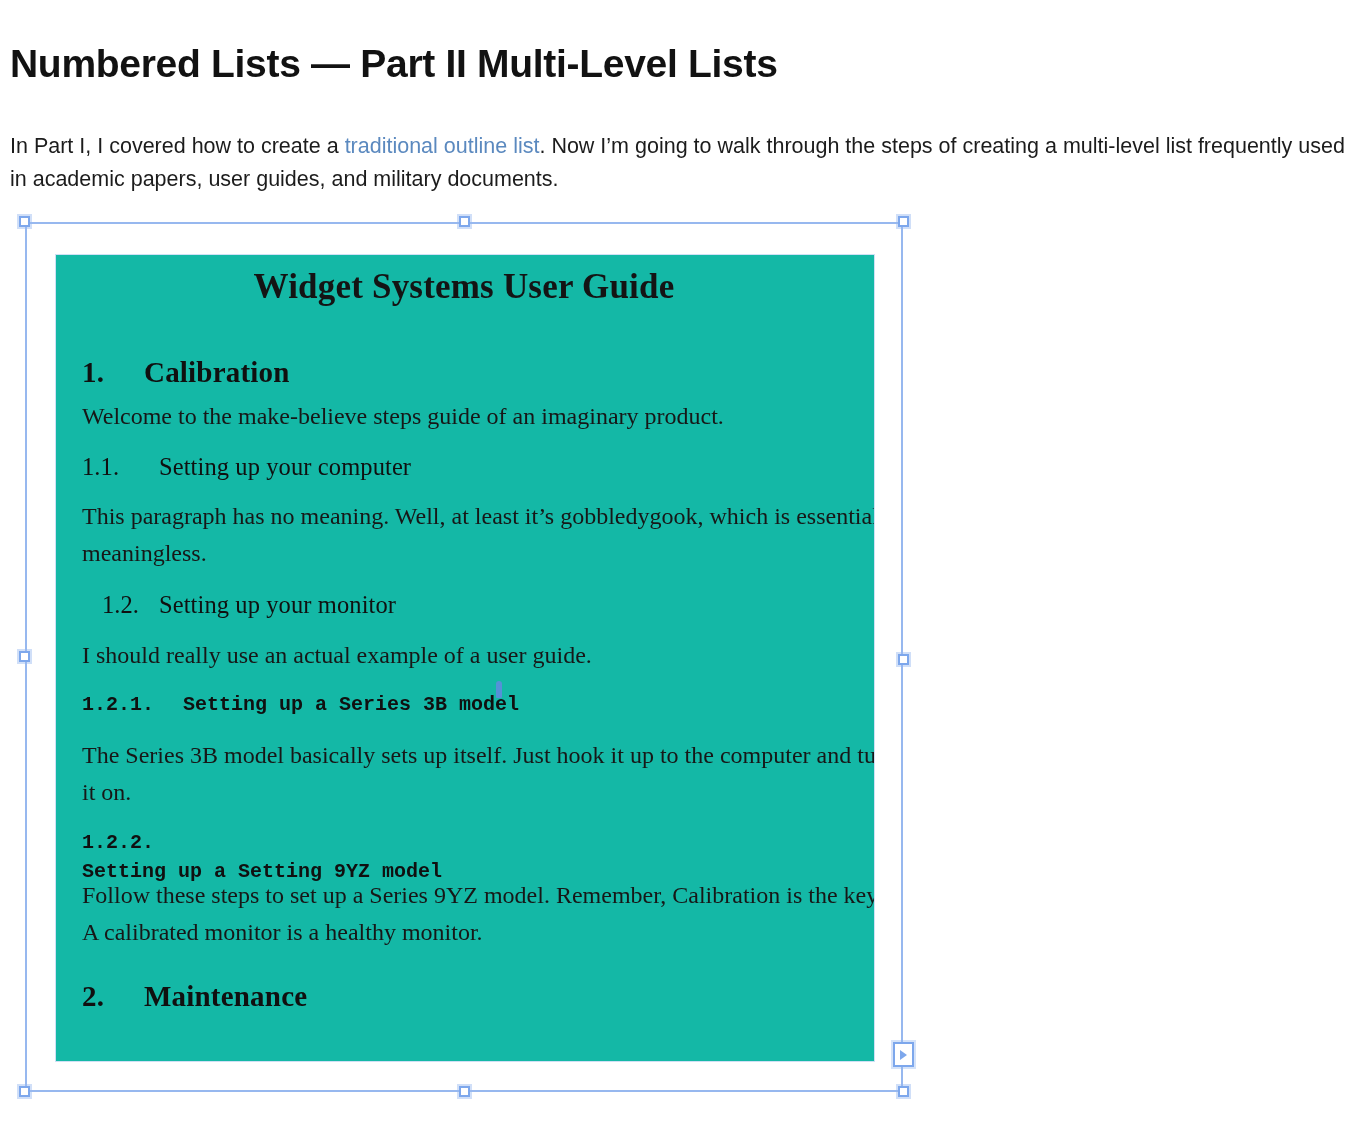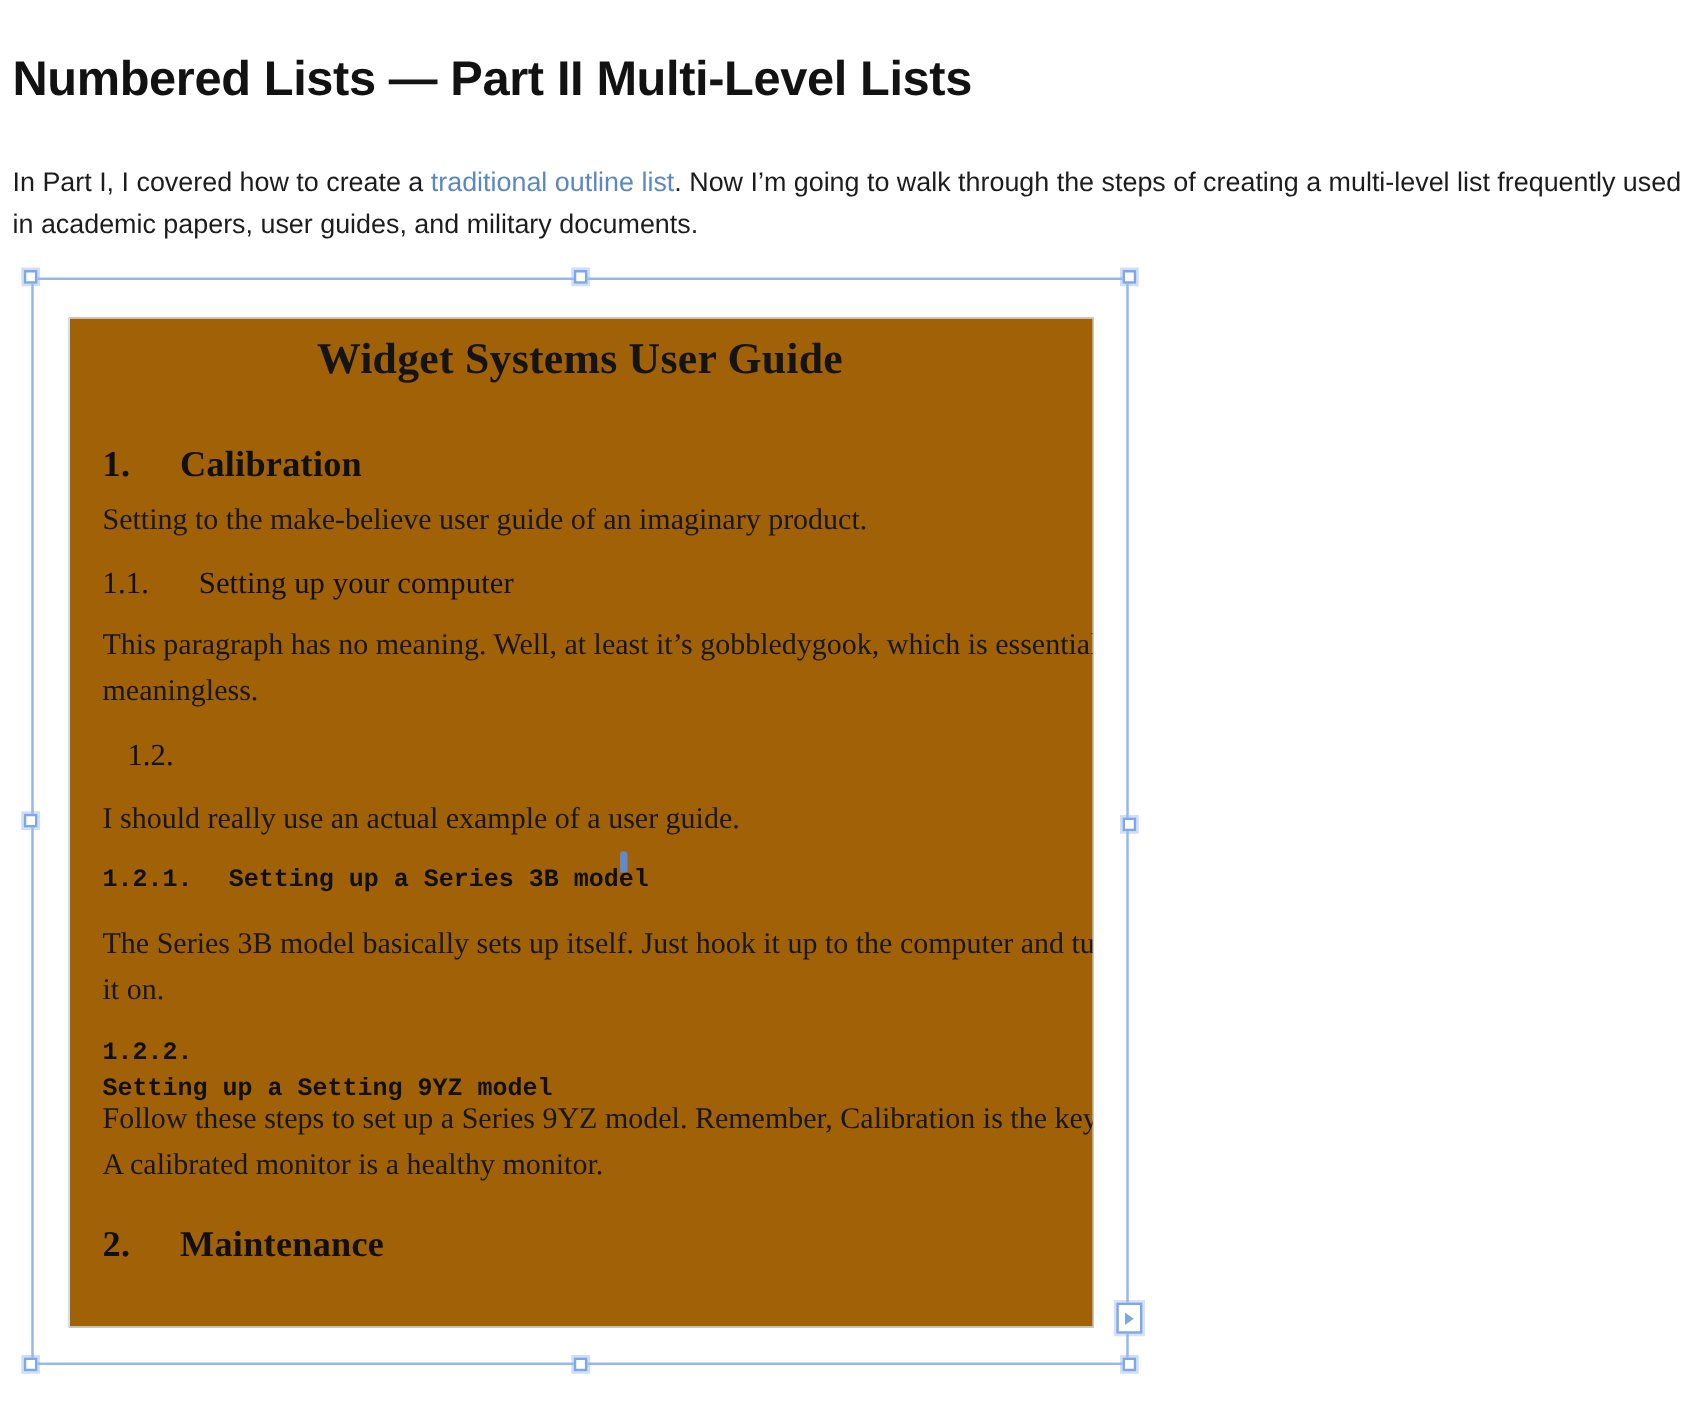--- a/index.html
+++ b/index.html
@@ -110,21 +110,21 @@
 
   
   .text-frame {
     position: absolute;
     left: 30px;
     top: 32px;
     width: 820px;
     height: 808px;
     border: 1.5px solid #cfe0f5;
     box-sizing: border-box;
-    background: #a16207;
+    background: #14b8a6;
     overflow: hidden;
   }
   .frame-inner {
     position: absolute;
     left: 26px;
     top: 0;
     right: 2px;
     bottom: 0;
   }
 
@@ -225,31 +225,32 @@
   <div class="text-frame">
     <div class="frame-inner">
 
       <div class="doc-title">Widget Systems User Guide</div>
 
       <div class="blk b-h1a h1">
         <span class="num">1.</span>
         <span>Calibration</span>
       </div>
 
-      <div class="blk b-p1 body-p">Setting to the make-believe user guide of an imaginary product.</div>
+      <div class="blk b-p1 body-p">Welcome to the make-believe steps guide of an imaginary product.</div>
 
       <div class="blk b-h11 h2">
         <span class="num">1.1.</span>
         <span>Setting up your computer</span>
       </div>
 
       <div class="blk b-p2 body-p">This paragraph has no meaning. Well, at least it’s gobbledygook, which is essentially meaningless.</div>
 
       <div class="blk b-h12 h2">
         <span class="num">1.2.</span>
+        <span>Setting up your monitor</span>
       </div>
 
       <div class="blk b-p3 body-p">I should really use an actual example of a user guide.</div>
 
       <div class="blk b-h121 h3">
         <span class="num">1.2.1.</span>
         <span>Setting up a Series 3B model</span>
       </div>
 
       <div class="blk b-p4 body-p">The Series 3B model basically sets up itself. Just hook it up to the computer and turn it on.</div>

